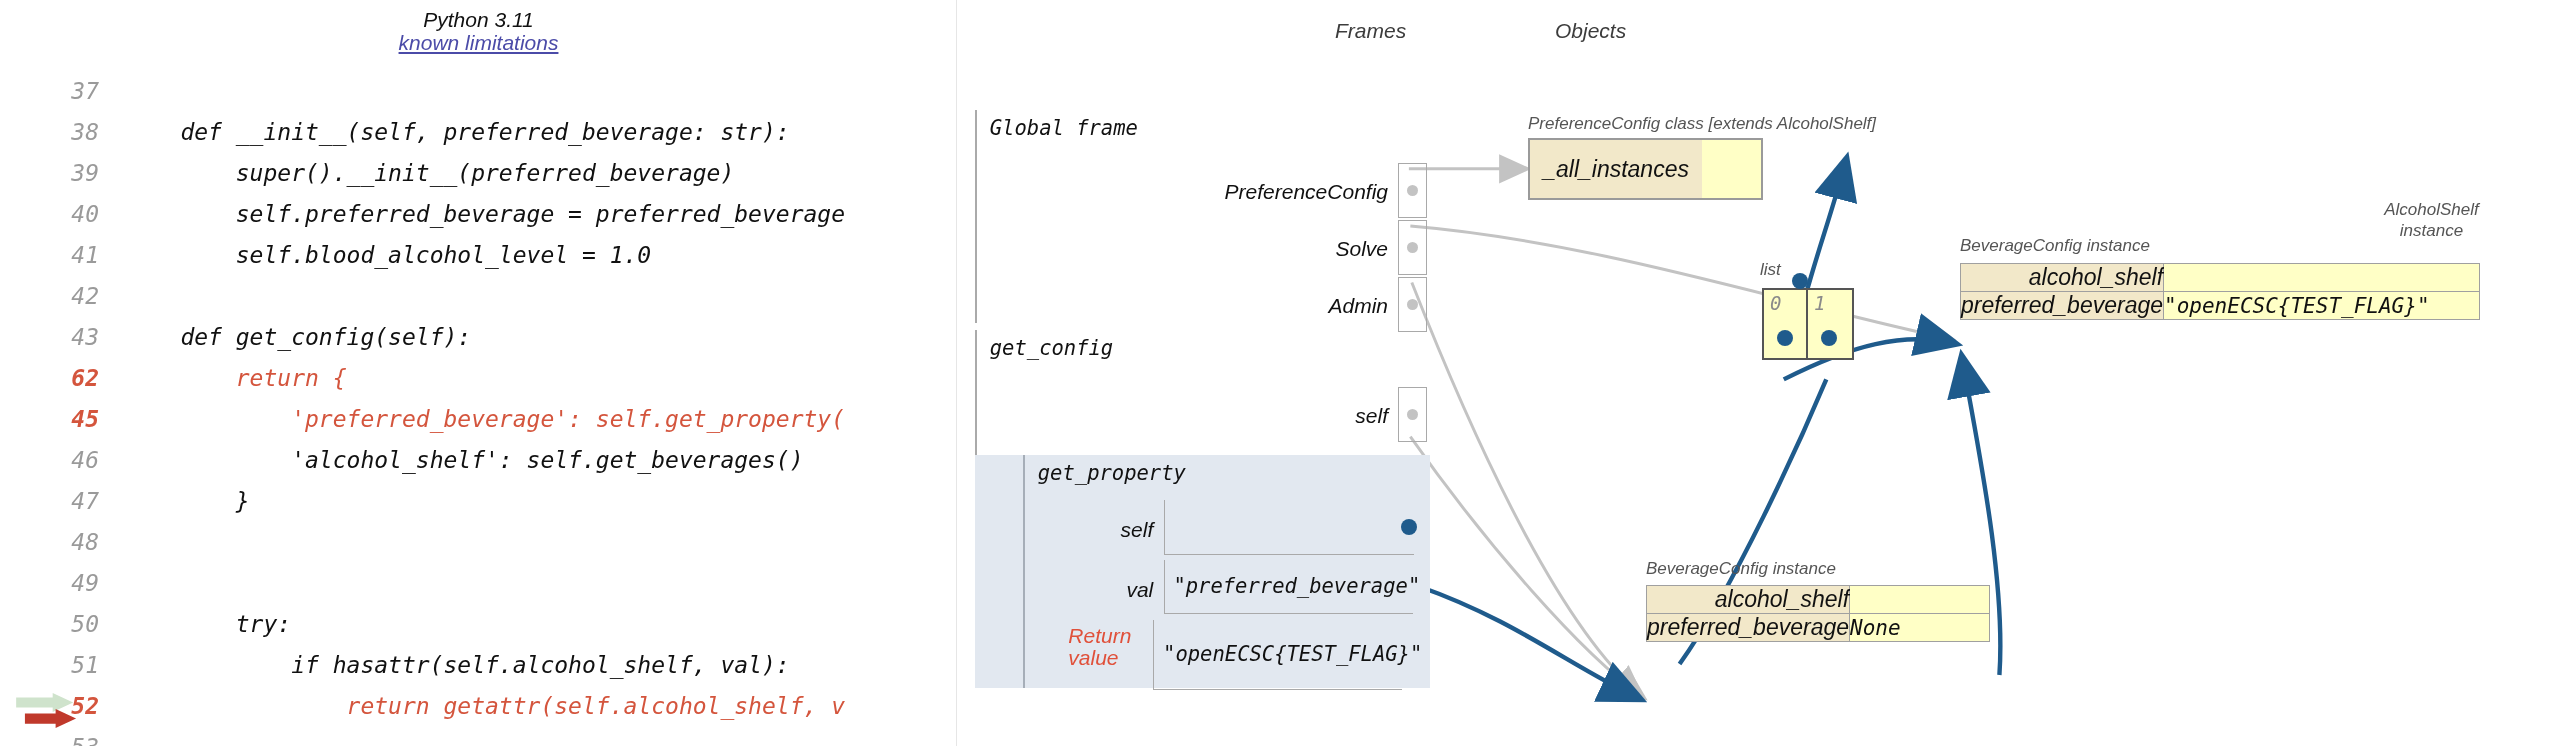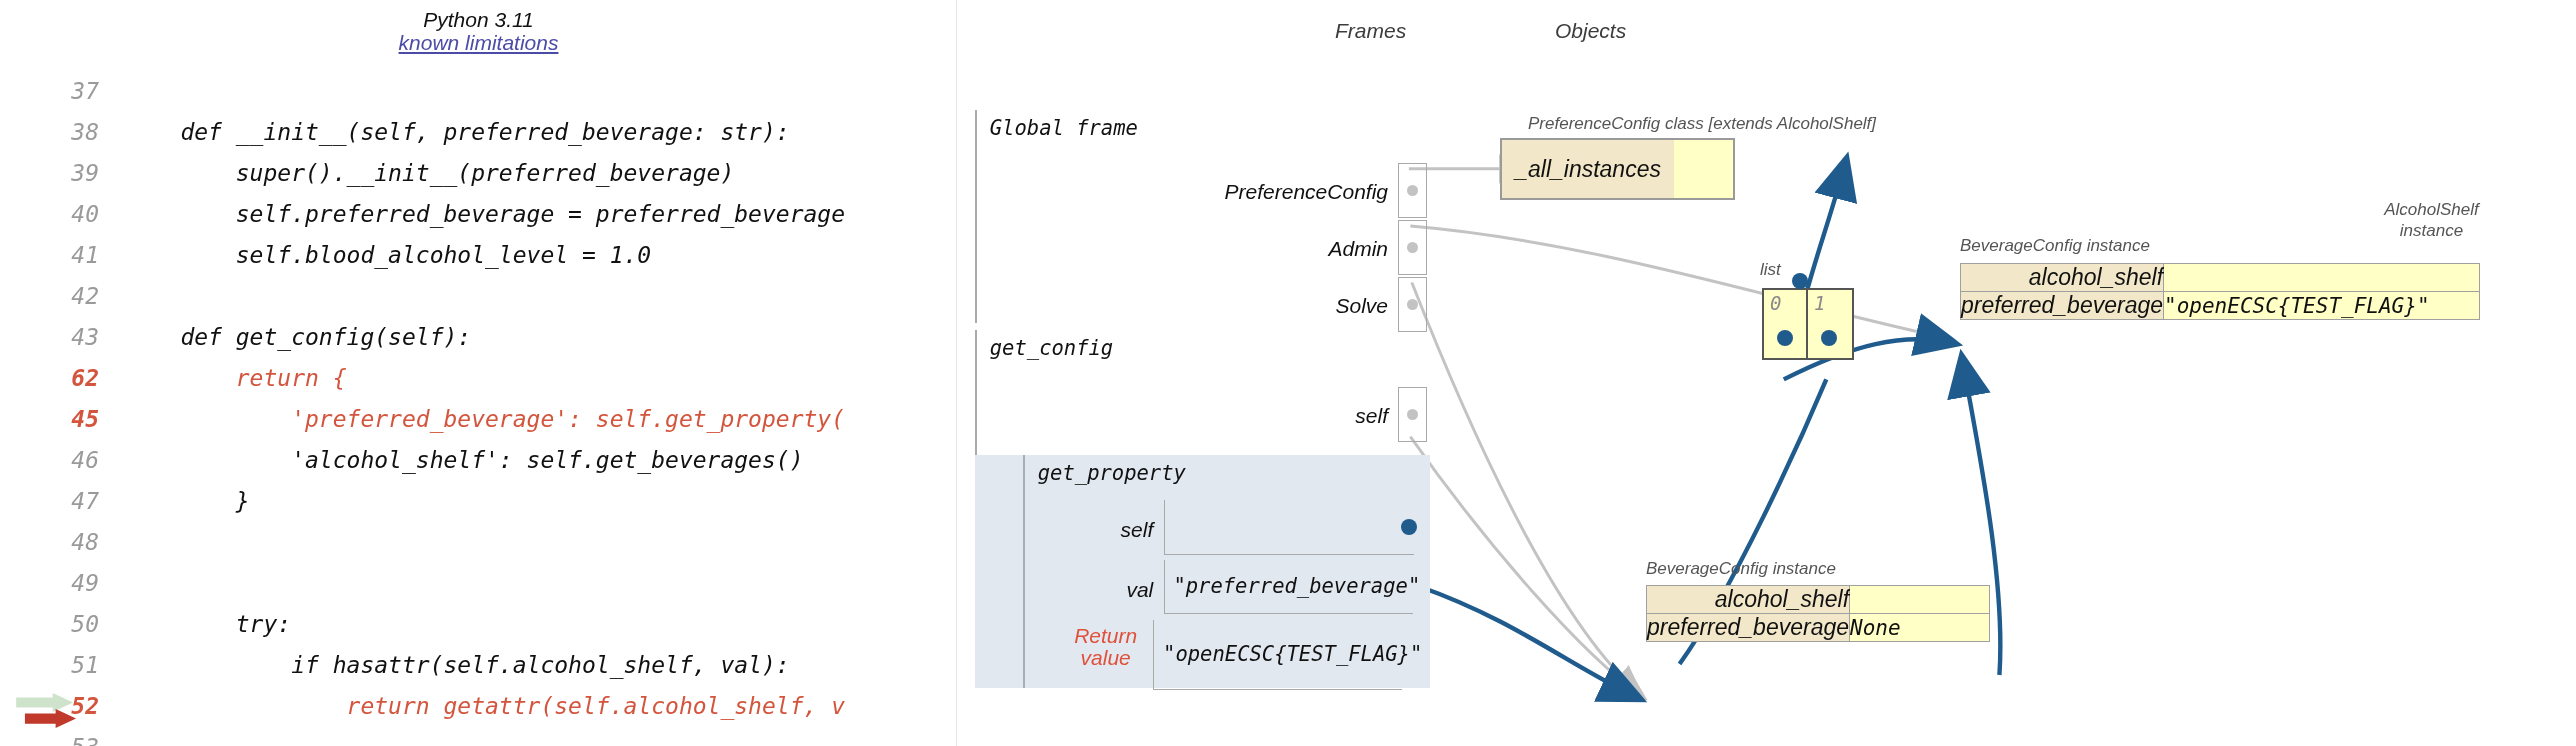--- a/index.html
+++ b/index.html
@@ -326,28 +326,28 @@
         <div class="vartable" style="top:53px; right:2.9px;">
 
           <div class="varrow" style="height:57px;">
             <div class="varname" style="width:242px;">PreferenceConfig</div>
             <div class="varval boxed" style="width:26.4px; height:53px;">
               <span class="dot gray" style="left:7.3px; top:20.5px;"></span>
             </div>
           </div>
 
           <div class="varrow" style="height:57px;">
-            <div class="varname" style="width:242px;">Admin</div>
+            <div class="varname" style="width:242px;">Solve</div>
             <div class="varval boxed" style="width:26.4px; height:53px;">
               <span class="dot gray" style="left:7.3px; top:20.5px;"></span>
             </div>
           </div>
 
           <div class="varrow" style="height:57px;">
-            <div class="varname" style="width:242px;">Solve</div>
+            <div class="varname" style="width:242px;">Admin</div>
             <div class="varval boxed" style="width:26.4px; height:53px;">
               <span class="dot gray" style="left:7.3px; top:20.5px;"></span>
             </div>
           </div>
 
         </div>
       </div>
     </div>
 
     <div class="frame" id="frame-get-config" style="left:17.6px; top:330px; width:455px; height:147px;">
@@ -375,30 +375,30 @@
               <span class="dot blue" style="left:236px; top:19px;"></span>
             </div>
           </div>
 
           <div class="varrow">
             <div class="varname" style="width:85px; height:54px;">val</div>
             <div class="varval wide" style="width:249px; height:54px; box-sizing:border-box;">"preferred_beverage"</div>
           </div>
 
           <div class="varrow">
-            <div class="varname retval" style="width:85px; height:70px; box-sizing:border-box; text-align:center;">Return<br>value</div>
+            <div class="varname retval" style="width:85px; height:70px; box-sizing:border-box; text-align:left;">Return<br>value</div>
             <div class="varval wide" style="width:249px; height:70px; box-sizing:border-box;">"openECSC{TEST_FLAG}"</div>
           </div>
 
         </div>
       </div>
     </div>
 
     <div class="objlabel" style="left:571px; top:114px;">PreferenceConfig class [extends AlcoholShelf]</div>
-    <div class="classbox" style="left:543px; top:138px; width:235px; height:62px;">
+    <div class="classbox" style="left:571px; top:138px; width:235px; height:62px;">
       <div class="class-key">_all_instances</div>
       <div class="class-val"></div>
     </div>
 
     <div class="objlabel" style="left:803px; top:260px;">list</div>
     <div class="listbox" style="left:805px; top:288px; width:92px; height:72px;">
       <div class="list-elt">
         <span class="list-idx">0</span>
         <span class="dot blue" style="left:13.2px; top:40px;"></span>
       </div>

